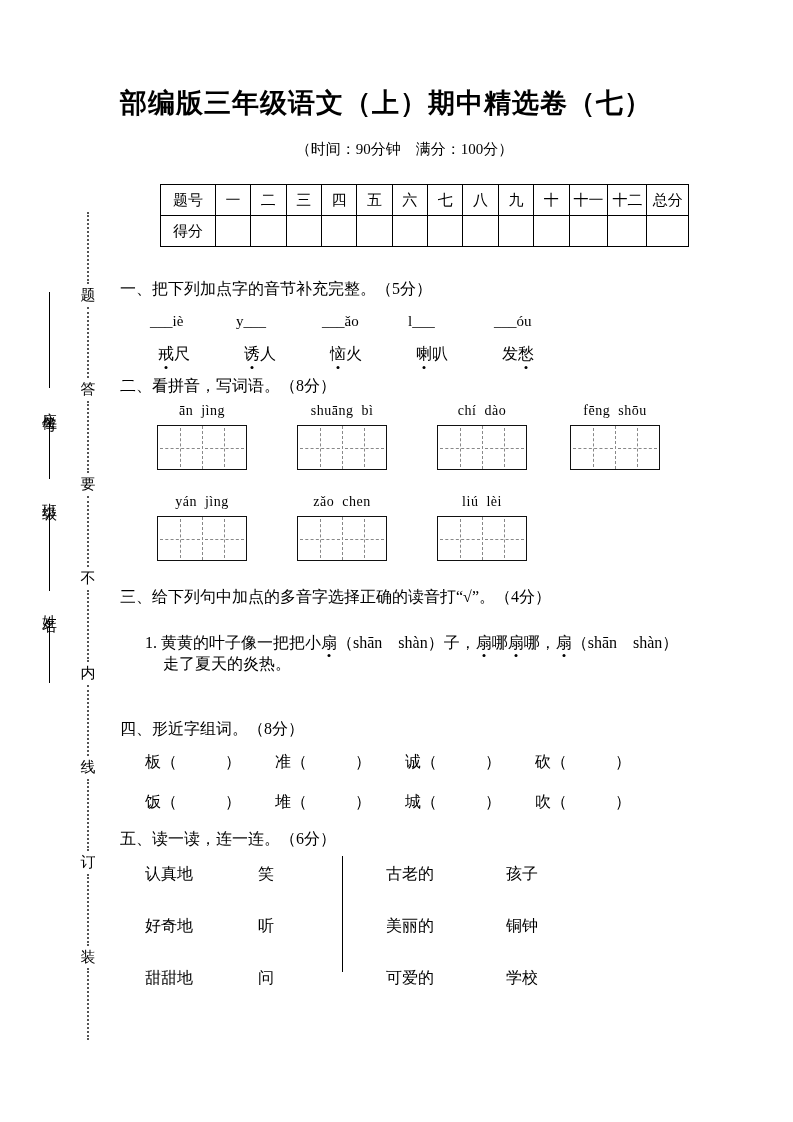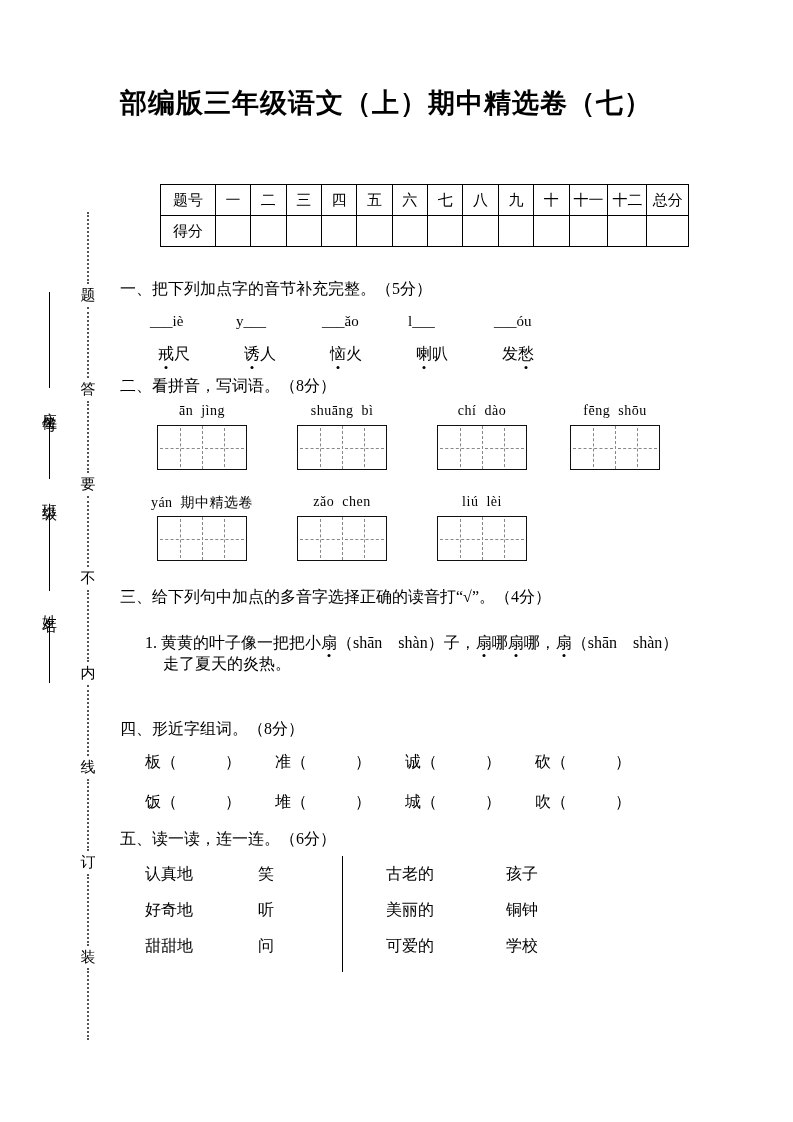--- a/index.html
+++ b/index.html
@@ -61,21 +61,21 @@
   .wcell::before { content:""; position:absolute; left:2px; right:2px; top:50%; border-top:1px dashed #888; }
   .wcell::after  { content:""; position:absolute; top:2px; bottom:2px; left:50%; border-left:1px dashed #888; }
 
   .sent { font-size:16px; line-height:20px; }
   .s3a{top:548px; padding-left:25px} .s3b{top:569px; padding-left:43px} .s3c{top:601px; padding-left:25px}
 
   .pair-row { display:grid; grid-template-columns:repeat(4,130px); padding-left:25px; font-size:16px; }
   .p1{top:667px} .p2{top:707px}
 
   .match { position:absolute; top:769px; left:0; width:569px; height:130px; }
-  .mcol { position:absolute; top:12px; display:flex; flex-direction:column; gap:20px; font-size:16px; line-height:16px; }
+  .mcol { position:absolute; top:12px; display:flex; flex-direction:column; gap:36px; font-size:16px; line-height:16px; }
   .ca{left:25px} .cb{left:138px} .cc{left:266px} .cd{left:386px}
   .mdivider { position:absolute; left:222px; top:2px; height:116px; width:0; border-left:1.5px solid #000; }
 </style>
 </head>
 <body>
 
 <div class="page">
 
   <div class="side-info">
     <span class="vline vl1"></span>
@@ -103,20 +103,21 @@
     <span class="bseg"></span>
     <span class="bchar">订</span>
     <span class="bseg"></span>
     <span class="bchar">装</span>
     <span class="bseg"></span>
   </div>
 
   <div class="content">
 
     <div class="abs title">部编版三年级语文（上）期中精选卷（七）</div>
+    <div class="abs subtitle">（时间：90分钟　满分：100分）</div>
 
     <table class="score">
       <colgroup>
         <col style="width:60px">
           <col style="width:38px">
           <col style="width:38px">
           <col style="width:38px">
         <col style="width:38px">
           <col style="width:38px">
           <col style="width:38px">
@@ -206,21 +207,21 @@
       <div class="unit u4">
         <div class="pinyin">fēng  shōu</div>
         <div class="wgrid">
             <span class="wcell"></span>
             <span class="wcell"></span>
           </div>
       </div>
     </div>
     <div class="abs py-row r2">
       <div class="unit u1">
-        <div class="pinyin">yán  期中精选卷</div>
+        <div class="pinyin">yán  jìng</div>
         <div class="wgrid">
             <span class="wcell"></span>
             <span class="wcell"></span>
           </div>
       </div>
       <div class="unit u2">
         <div class="pinyin">zǎo  chen</div>
         <div class="wgrid">
             <span class="wcell"></span>
             <span class="wcell"></span>

